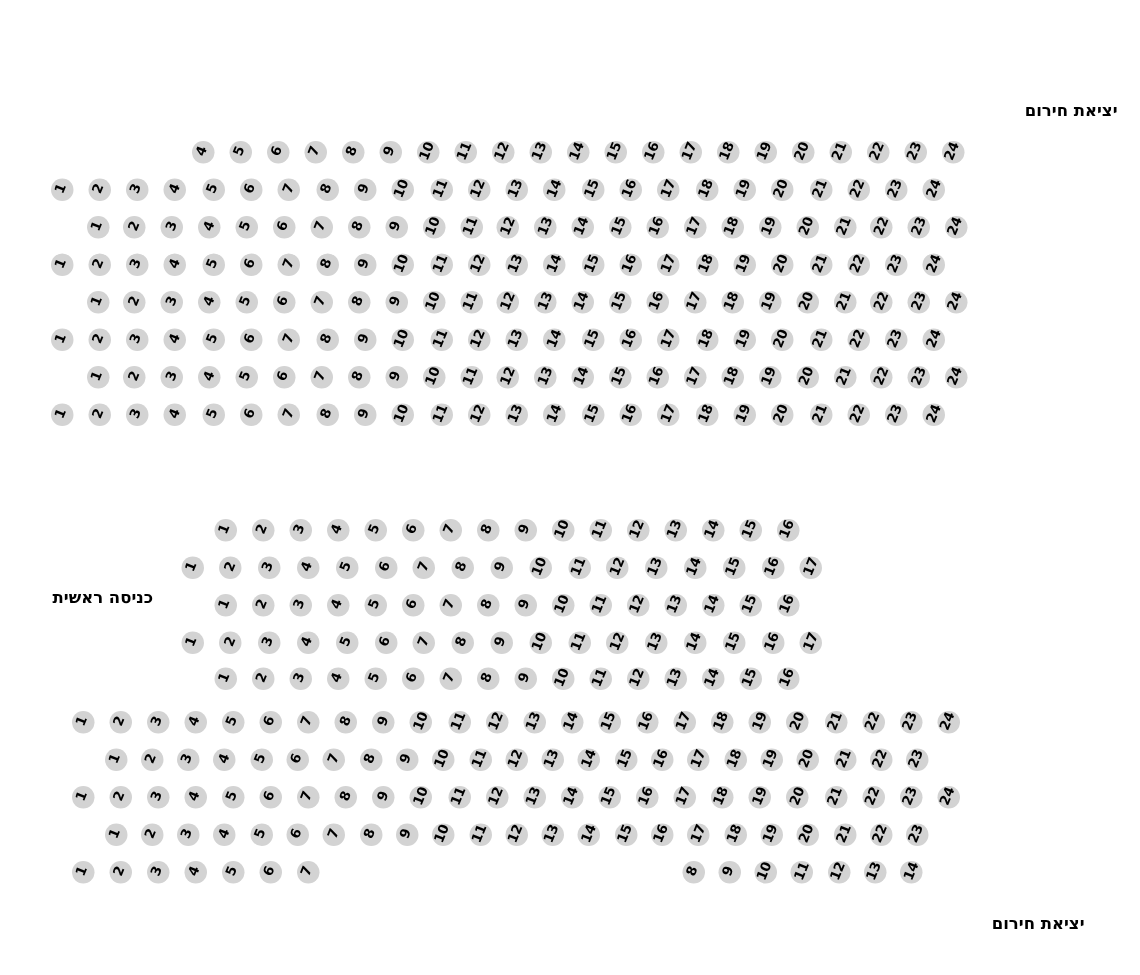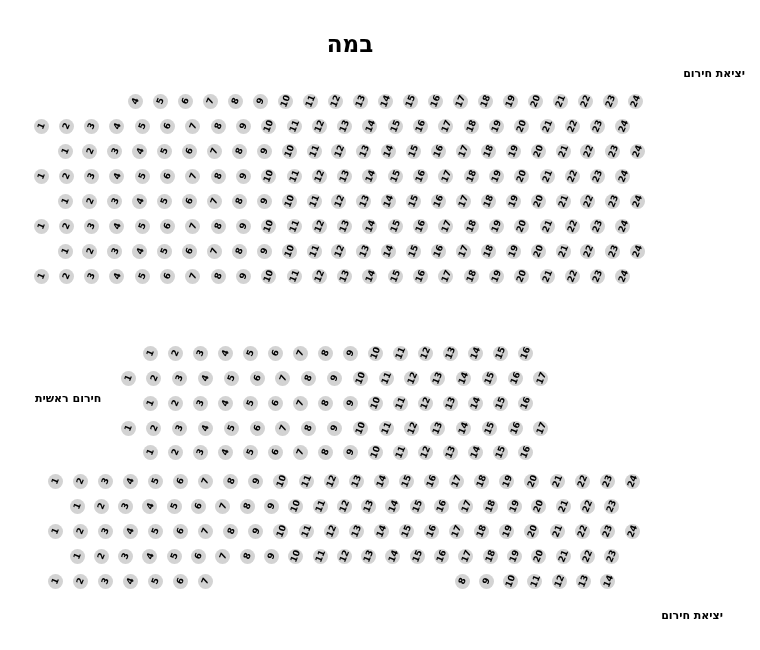--- a/index.html
+++ b/index.html
@@ -49,25 +49,24 @@
     color: var(--seat-num-color, #000000);
     white-space: nowrap;
     transform: rotate(-68deg);
     pointer-events: none;
   }
 </style>
 </head>
 <body>
 
 <div class="stage-map">
-  <div class="stage-title" dir="rtl">במה</div>
 
   <div class="sign sign-exit-top" dir="rtl">יציאת חירום</div>
 
-  <div class="sign sign-entrance" dir="rtl">חירום ראשית</div>
+  <div class="sign sign-entrance" dir="rtl">כניסה ראשית</div>
 
   <div class="sign sign-exit-bottom" dir="rtl">יציאת חירום</div>
 
   <div id="seats-layer">
       <div class="seat" style="left: 127.5px; top: 93.5px;">
         <span style="transform: rotate(-68deg);">4</span>
       </div>
       <div class="seat" style="left: 152.5px; top: 93.5px;">
         <span style="transform: rotate(-68deg);">5</span>
       </div>

